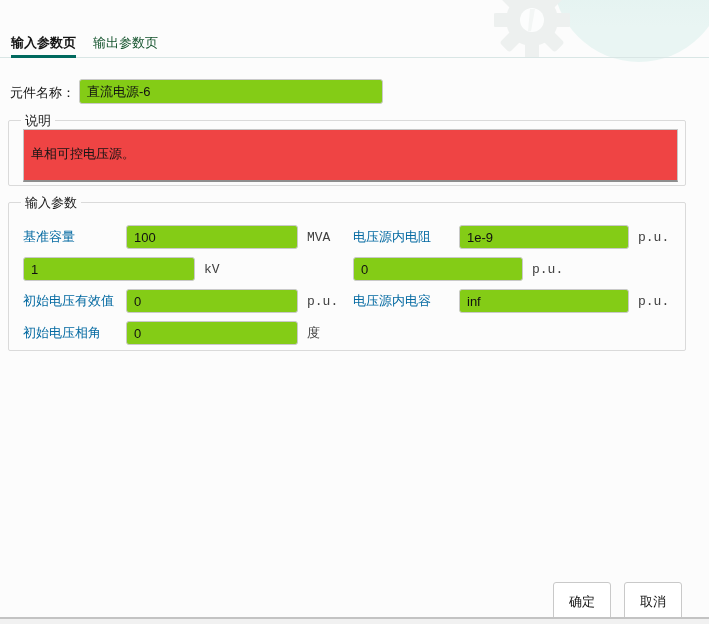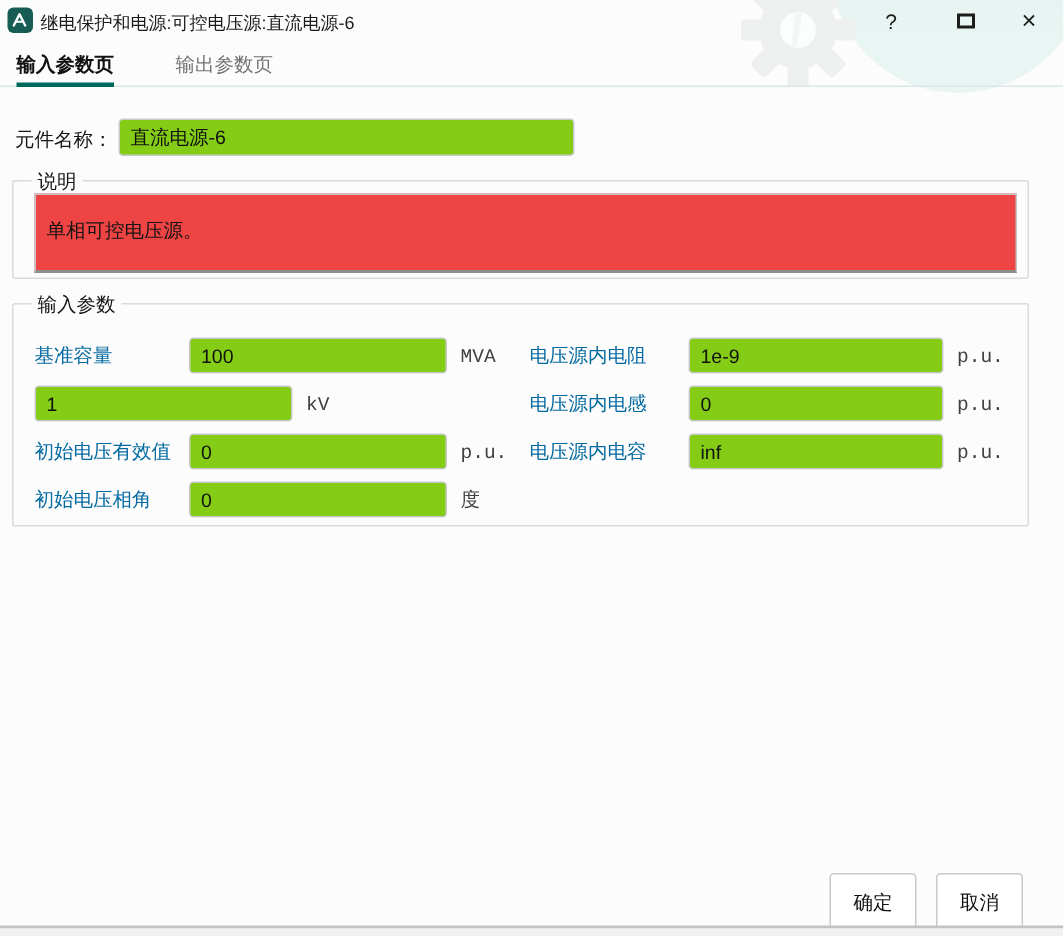--- a/index.html
+++ b/index.html
@@ -36,21 +36,21 @@
   
   .tabbar {
     position:absolute; left:0; top:28px; right:0; height:30px;
     border-bottom:1px solid #d9e6e5; z-index:1;
   }
   .tab {
     position:absolute; top:3px; height:27px; line-height:24px;
     font-size:13px; cursor:pointer; white-space:nowrap;
   }
   .tab.active { left:11px; font-weight:bold; color:#121212; border-bottom:3px solid #00695e; }
-  .tab.inactive { left:93px; color:#737373;margin-left:24px; }
+  .tab.inactive { left:93px; color:#14532d; }
   
   .field-label { position:absolute; font-size:13px; color:#161616; white-space:nowrap; z-index:1; }
   .name-label { left:10px; top:84px; }
   .txt-input {
     background:#84cc16; border:1px solid #c9c9c9; border-radius:3px;
     font-family:"Liberation Sans", sans-serif; font-size:13px; color:#111;
     padding:0 7px; outline:none;
   }
   .name-input { position:absolute; left:79px; top:79px; width:304px; height:25px; z-index:1; }
   .group {
@@ -108,32 +108,20 @@
           <rect x="-7" y="-39" width="14" height="18" rx="3" transform="rotate(270)"></rect>
           <rect x="-7" y="-39" width="14" height="18" rx="3" transform="rotate(315)"></rect>
         </g>
         <circle r="26"></circle>
         <circle r="12" fill="#fcfdfd"></circle>
         <path d="M -2 -11 L 3 -11 L -1 11 L -4 11 Z" fill="#f3f6f5"></path>
       </g>
     </svg>
   </div>
 
-  <div class="titlebar">
-    <div class="app-icon">
-      <svg width="13" height="13" viewBox="0 0 13 13">
-        <path d="M2.2 10 L6 2.5 L9.8 10" fill="none" stroke="#ffffff" stroke-width="1.6" stroke-linecap="round" stroke-linejoin="round"></path>
-        <path d="M4 7.5 L8.5 7.5" stroke="#ffffff" stroke-width="1.2" stroke-linecap="round"></path>
-      </svg>
-    </div>
-    <div class="title-text">继电保护和电源:可控电压源:直流电源-6</div>
-    <div class="win-btn btn-help">?</div>
-    <div class="win-btn btn-max"><span class="box"></span></div>
-    <div class="win-btn btn-close">×</div>
-  </div>
 
   <div class="tabbar">
     <div class="tab active">输入参数页</div>
     <div class="tab inactive">输出参数页</div>
   </div>
 
   <div class="field-label name-label">元件名称：</div>
   <input class="txt-input name-input" type="text" value="直流电源-6" style="">
 
   <div class="group group-desc">
@@ -166,21 +154,20 @@
       </div>
     </div>
 
     <div class="param-col col-right">
       <div class="param-row">
         <span class="p-label">电压源内电阻</span>
         <input class="txt-input p-input" type="text" value="1e-9" style="">
         <span class="p-unit">p.u.</span>
       </div>
       <div class="param-row">
-        <span class="p-label">电压源内电感</span>
         <input class="txt-input p-input" type="text" value="0" style="">
         <span class="p-unit">p.u.</span>
       </div>
       <div class="param-row">
         <span class="p-label">电压源内电容</span>
         <input class="txt-input p-input" type="text" value="inf" style="">
         <span class="p-unit">p.u.</span>
       </div>
     </div>
   </div>

